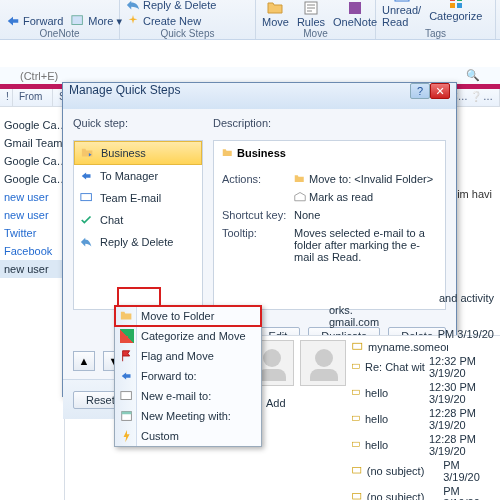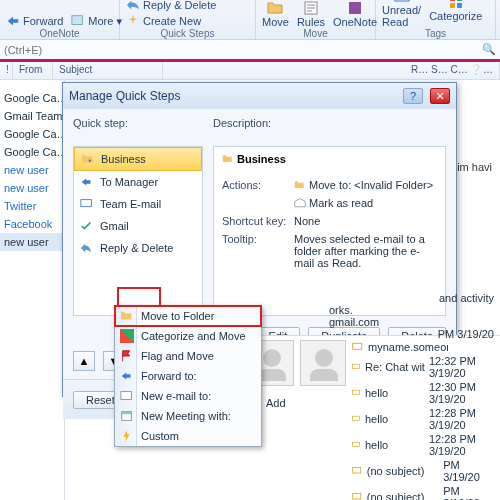--- a/index.html
+++ b/index.html
@@ -9,50 +9,50 @@
 .ribbon { background: linear-gradient(#f2f6fb,#e6eef8); height: 40px; display: flex; border-bottom: 1px solid #c5d5e9; }
 .ribbon-group { border-right: 1px solid #cdd9e8; padding: 0 6px 10px 6px; display: flex; flex-direction: column; justify-content: flex-end; position: relative; }
 .ribbon-items { display: flex; gap: 8px; align-items: center; margin-bottom: 1px; }
 .ribbon-btn { display: flex; align-items: center; gap: 3px; color: #2a4a7a; cursor: pointer; }
 .ribbon-btn svg { width: 14px; height: 14px; }
 .ribbon-label { position: absolute; bottom: 0; left: 0; right: 0; text-align: center; font-size: 10px; color: #5a6f8a; }
 .ribbon-col { display: flex; flex-direction: column; align-items: center; gap: 0; color: #2a4a7a; }
 .ribbon-col svg { width: 16px; height: 16px; }
 
 
-.searchbar { height: 22px; border-bottom: 3px solid #be185d; display: flex; align-items: center; padding: 0 4px; background: #f7fbff; color: #777; }
+.searchbar { height: 22px; border-bottom: 5px solid #be185d; display: flex; align-items: center; padding: 0 20px; background: #f7fbff; color: #777; margin-top: 27px; }
 .searchbar input { border: 0; background: transparent; flex: 0 0 60px; font-size: 11px; }
 .col-hdr { height: 18px; border-bottom: 1px solid #d6dde6; display: flex; background: linear-gradient(#f5f9fe,#e9f1fb); }
 .col-hdr span { padding: 2px 6px; border-right: 1px solid #d6dde6; font-size: 10px; color: #41567a; }
 
 
 .content { display: flex; height: calc(100% - 80px); }
 .msglist { width: 65px; border-right: 1px solid #d6dde6; padding-top: 3px; }
 .msglist div { padding: 3px 4px; color: #234; white-space: nowrap; overflow: hidden; }
 .msglist .blue { color: #246bd0; }
 .msglist .sel { background: #dbe8f5; }
 
 
 .reading { flex: 1; padding: 6px 8px; color: #222; }
 .reading h2 { font-size: 16px; font-weight: bold; }
 .reading .from { font-size: 12px; margin-top: 3px; color: #222; }
 .bodytxt { margin-top: 40px; color: #333; }
 
 
 .dlg { position: absolute; left: 62px; top: 82px; width: 395px; height: 315px; background: #f3f6fb; border: 1px solid #6b8ab0; box-shadow: 2px 2px 6px rgba(0,0,0,0.3); }
-.dlg-title { height: 26px; background: linear-gradient(#e9f1fb,#d3e3f5); display: flex; align-items: center; padding: 0 6px; gap: 7px; }
+.dlg-title { height: 26px; background: linear-gradient(#e9f1fb,#d3e3f5); display: flex; align-items: flex-start; padding: 0 6px; gap: 0; }
 .dlg-title span { color: #1f3d66; font-size: 12px; }
 .dlg-title .spacer { flex: 1; }
 .dlg-title .tc { width: 20px; height: 16px; display: flex; align-items: center; justify-content: center; }
 .dlg-title .close { background: linear-gradient(#e77,#c22); border: 1px solid #a11; border-radius: 2px; color: #fff; }
 .dlg-title .help { background: linear-gradient(#cfe3f8,#aecdee); border: 1px solid #8ab; border-radius: 2px; color: #22529a; }
 .dlg-body { display: flex; padding: 8px 10px 4px 10px; gap: 10px; height: 218px; }
 .dlg-col1 { width: 130px; }
 .dlg-col2 { flex: 1; }
-.lbl { color: #3b4a63; margin-bottom: 17px; }
+.lbl { color: #3b4a63; margin-bottom: 11px; }
 .qs-list { border: 1px solid #c9d4e2; background: #fff; height: 170px; }
 .qs-item { padding: 4px 6px; display: flex; gap: 6px; align-items: center; color: #234; }
 .qs-item.sel { background: linear-gradient(#ffe9a7,#ffd457); border: 1px solid #e6b93e; }
 .qs-item svg { width: 14px; height: 14px; }
 .desc-box { border: 1px solid #c9d4e2; background: #fff; height: 170px; padding: 6px 8px; }
 .desc-row { display: flex; margin-bottom: 6px; }
 .desc-row .k { width: 72px; color: #3b4a63; }
 .desc-row .v { flex: 1; color: #234; }
 .desc-row svg { width: 12px; height: 12px; margin-right: 3px; vertical-align: -2px; }
 .dlg-mid { display: flex; gap: 8px; padding: 0 10px; align-items: center; }
@@ -226,21 +226,21 @@
         <div class="qs-item">
             <svg viewBox="0 0 16 16">
               <rect x="1" y="3" width="12" height="8" fill="#fff" stroke="#3a7bd5"></rect>
             </svg>
             <span>Team E-mail</span>
           </div>
         <div class="qs-item">
             <svg viewBox="0 0 16 16">
               <path d="M2 8l3 3 7-7" fill="none" stroke="#2a7" stroke-width="2"></path>
             </svg>
-            <span>Gmail</span>
+            <span>Chat</span>
           </div>
         <div class="qs-item">
             <svg viewBox="0 0 16 16">
               <path d="M6 3L1 8l5 5V10c3 0 5 1 7 3-1-4-3-8-7-8z" fill="#5b9bd5"></path>
             </svg>
             <span>Reply &amp; Delete</span>
           </div>
       </div>
     </div>
     <div class="dlg-col2">

